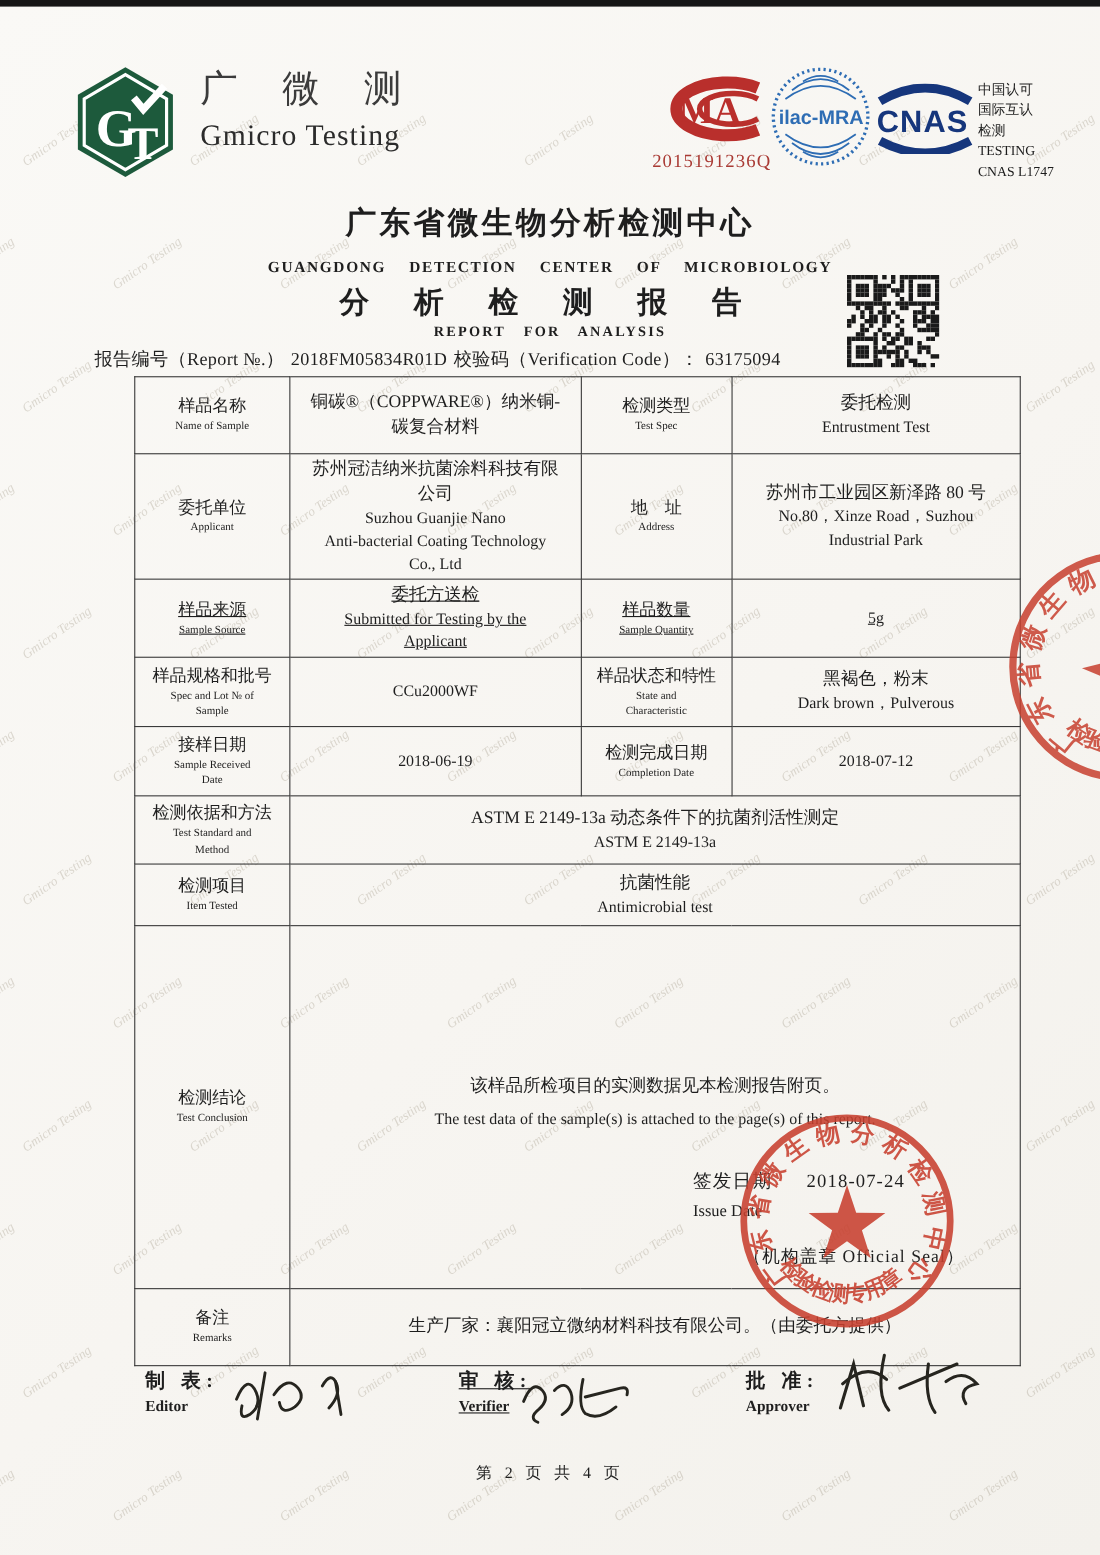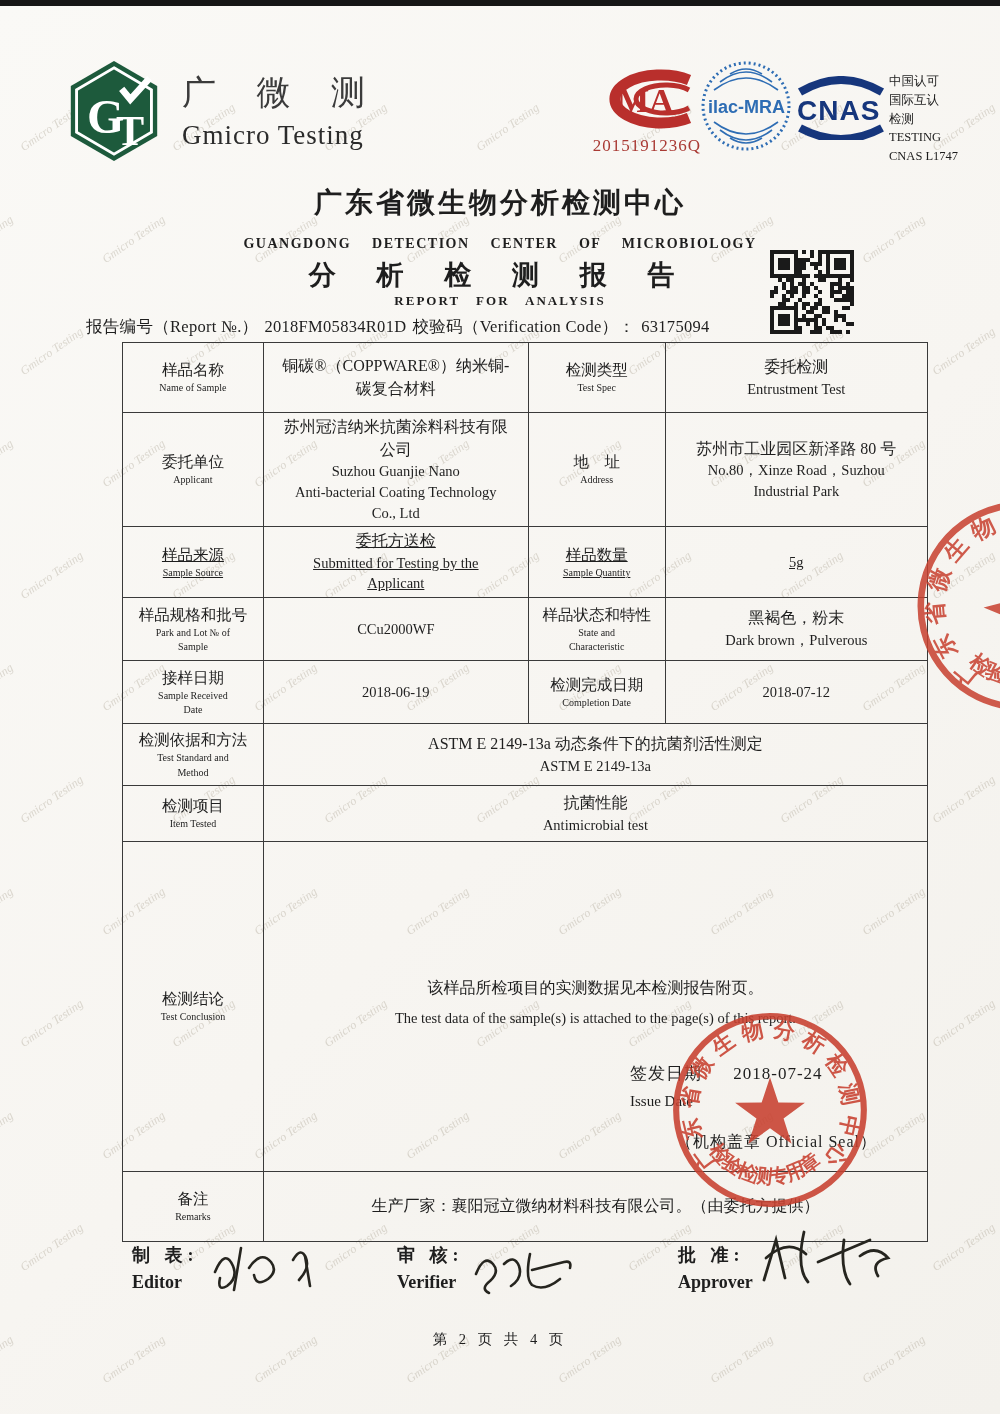--- a/index.html
+++ b/index.html
@@ -10,21 +10,21 @@
     font-family:"Liberation Serif","DejaVu Serif",serif;
     color:#1e1e1e;
   }
   .scan-strip{position:absolute;top:0;left:0;width:100%;height:6px;background:#161616;}
   
   .wm-layer{position:absolute;inset:0;pointer-events:none;z-index:1;}
   .wm{position:absolute;transform:rotate(-35deg);font-size:12px;font-style:italic;
       color:rgba(150,138,118,0.30);white-space:nowrap;}
   
   .logo-block{position:absolute;left:66px;top:58px;display:flex;align-items:flex-start;z-index:3;}
-  .logo-text{margin-left:20px;margin-top:12px;}
+  .logo-text{margin-left:20px;}
   .logo-cn{font-size:34px;letter-spacing:16px;color:#3b3b3b;font-weight:500;}
   .logo-en{font-size:27px;color:#2b2b2b;margin-top:4px;letter-spacing:1px;}
   .cma-block{position:absolute;left:591px;top:68px;width:112px;text-align:center;z-index:3;}
   .cma-num{font-size:17px;color:#a93a34;letter-spacing:1px;margin-top:2px;}
   .ilac-block{position:absolute;left:700px;top:60px;z-index:3;}
   .cnas-block{position:absolute;left:794px;top:76px;z-index:3;}
   .accr-text{position:absolute;left:889px;top:72px;font-size:12.5px;line-height:1.5;color:#1c1c1c;z-index:3;}
   
   .t-center{position:absolute;left:0;width:1000px;text-align:center;z-index:2;}
   .org-cn{top:184px;font-size:28px;font-weight:bold;letter-spacing:3px;}
@@ -54,21 +54,21 @@
   .issue-row1{letter-spacing:1px;}
   .issue-row1 .date{margin-left:26px;}
   .issue-row2{font-size:15px;margin-top:8px;}
   .issue-row3{font-size:16px;margin-top:22px;margin-left:46px;letter-spacing:1px;}
   
   .seal-main{position:absolute;left:668px;top:1008px;z-index:5;opacity:.88;}
   .seal-edge{position:absolute;left:912px;top:496px;z-index:5;opacity:.85;transform:rotate(-14deg);}
   
   .sig-group{position:absolute;z-index:3;}
   .sig-cn{font-size:18px;font-weight:bold;letter-spacing:5px;}
-  .sig-en{font-size:18px;font-weight:bold;margin-top:5px;}
+  .sig-en{font-size:14px;font-weight:bold;margin-top:5px;}
   .sig-svg{position:absolute;z-index:4;}
   
   .page-footer{position:absolute;left:0;top:1330px;width:1000px;text-align:center;
     font-size:14.5px;letter-spacing:4px;z-index:2;}
 </style>
 </head>
 <body>
 
 <div class="page">
   <div class="scan-strip"></div>
@@ -522,21 +522,21 @@
             <div class="ln ln-cn">样品数量</div>
             <div class="ln ln-en">Sample Quantity</div>
           </th>
           <td>
             <div class="ln ln-en">5g</div>
           </td>
         </tr>
         <tr style="height: 63px;">
           <th>
             <div class="ln ln-cn">样品规格和批号</div>
-            <div class="ln ln-en">Park and Lot № of</div>
+            <div class="ln ln-en">Spec and Lot № of</div>
             <div class="ln ln-en">Sample</div>
           </th>
           <td>
             <div class="ln ln-en">CCu2000WF</div>
           </td>
           <th>
             <div class="ln ln-cn">样品状态和特性</div>
             <div class="ln ln-en">State and</div>
             <div class="ln ln-en">Characteristic</div>
           </th>
@@ -651,21 +651,21 @@
   <svg class="sig-svg" style="left:205px;top:1232px;" width="150" height="70" viewBox="0 0 150 70">
     <g fill="none" stroke="#26251f" stroke-width="2.6" stroke-linecap="round">
       <path d="M10 40 q10 -24 18 -6 q5 12 -6 20 q-10 6 -7 -8"></path>
       <path d="M36 16 l-7 42"></path>
       <path d="M44 36 q12 -18 22 -6 q7 9 -3 17 q-12 8 -14 -4"></path>
       <path d="M88 28 q8 -14 13 -2 q4 10 -7 22"></path>
       <path d="M100 24 l5 30"></path>
     </g>
   </svg>
 
-  <div class="sig-group" style="left:397px;top:1243px;">
+  <div class="sig-group" style="left:417px;top:1243px;text-decoration:underline;">
     <div class="sig-cn">审 核:</div>
     <div class="sig-en">Verifier</div>
   </div>
   <svg class="sig-svg" style="left:468px;top:1240px;" width="150" height="70" viewBox="0 0 150 70">
     <g fill="none" stroke="#26251f" stroke-width="2.6" stroke-linecap="round">
       <path d="M8 34 q8 -20 17 -10 q7 8 -3 17 q-10 8 -1 12"></path>
       <path d="M36 24 q10 -10 15 2 q4 12 -8 20"></path>
       <path d="M62 14 q-5 24 2 31 q12 7 28 -6"></path>
       <path d="M64 30 l32 -8 q8 -2 6 6"></path>
     </g>

